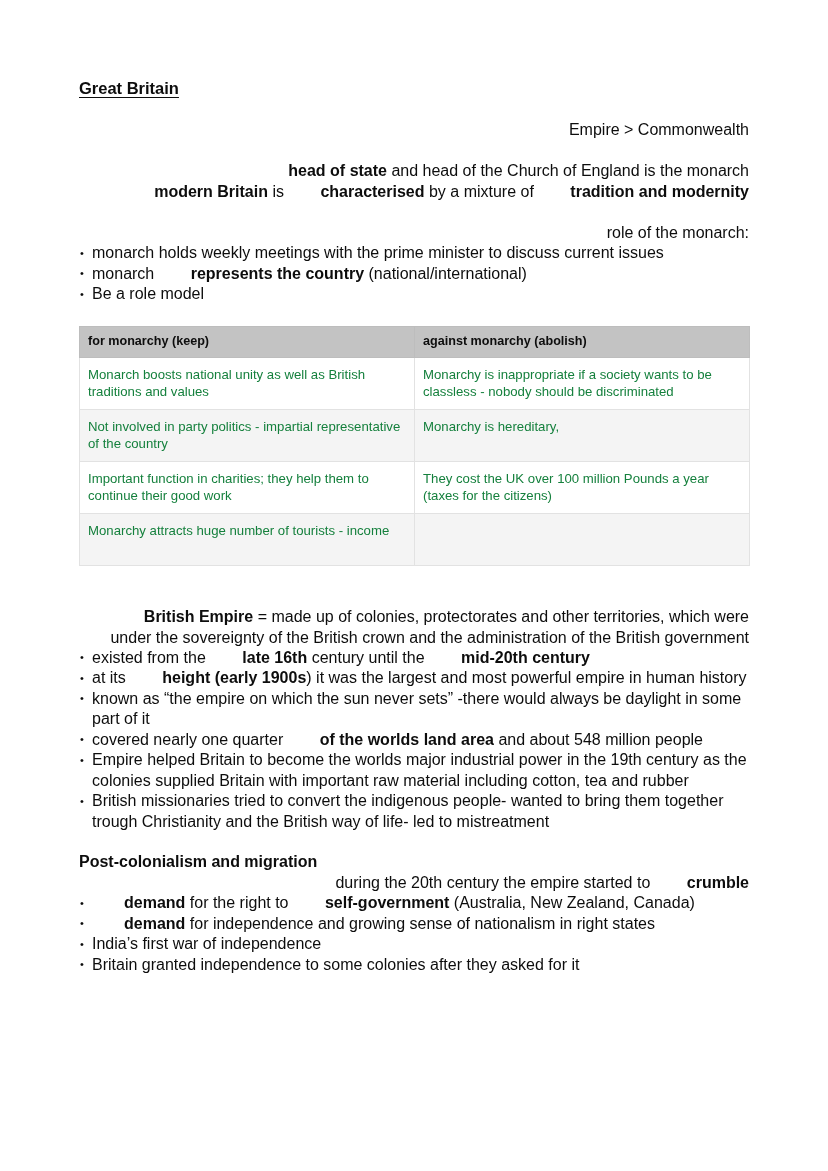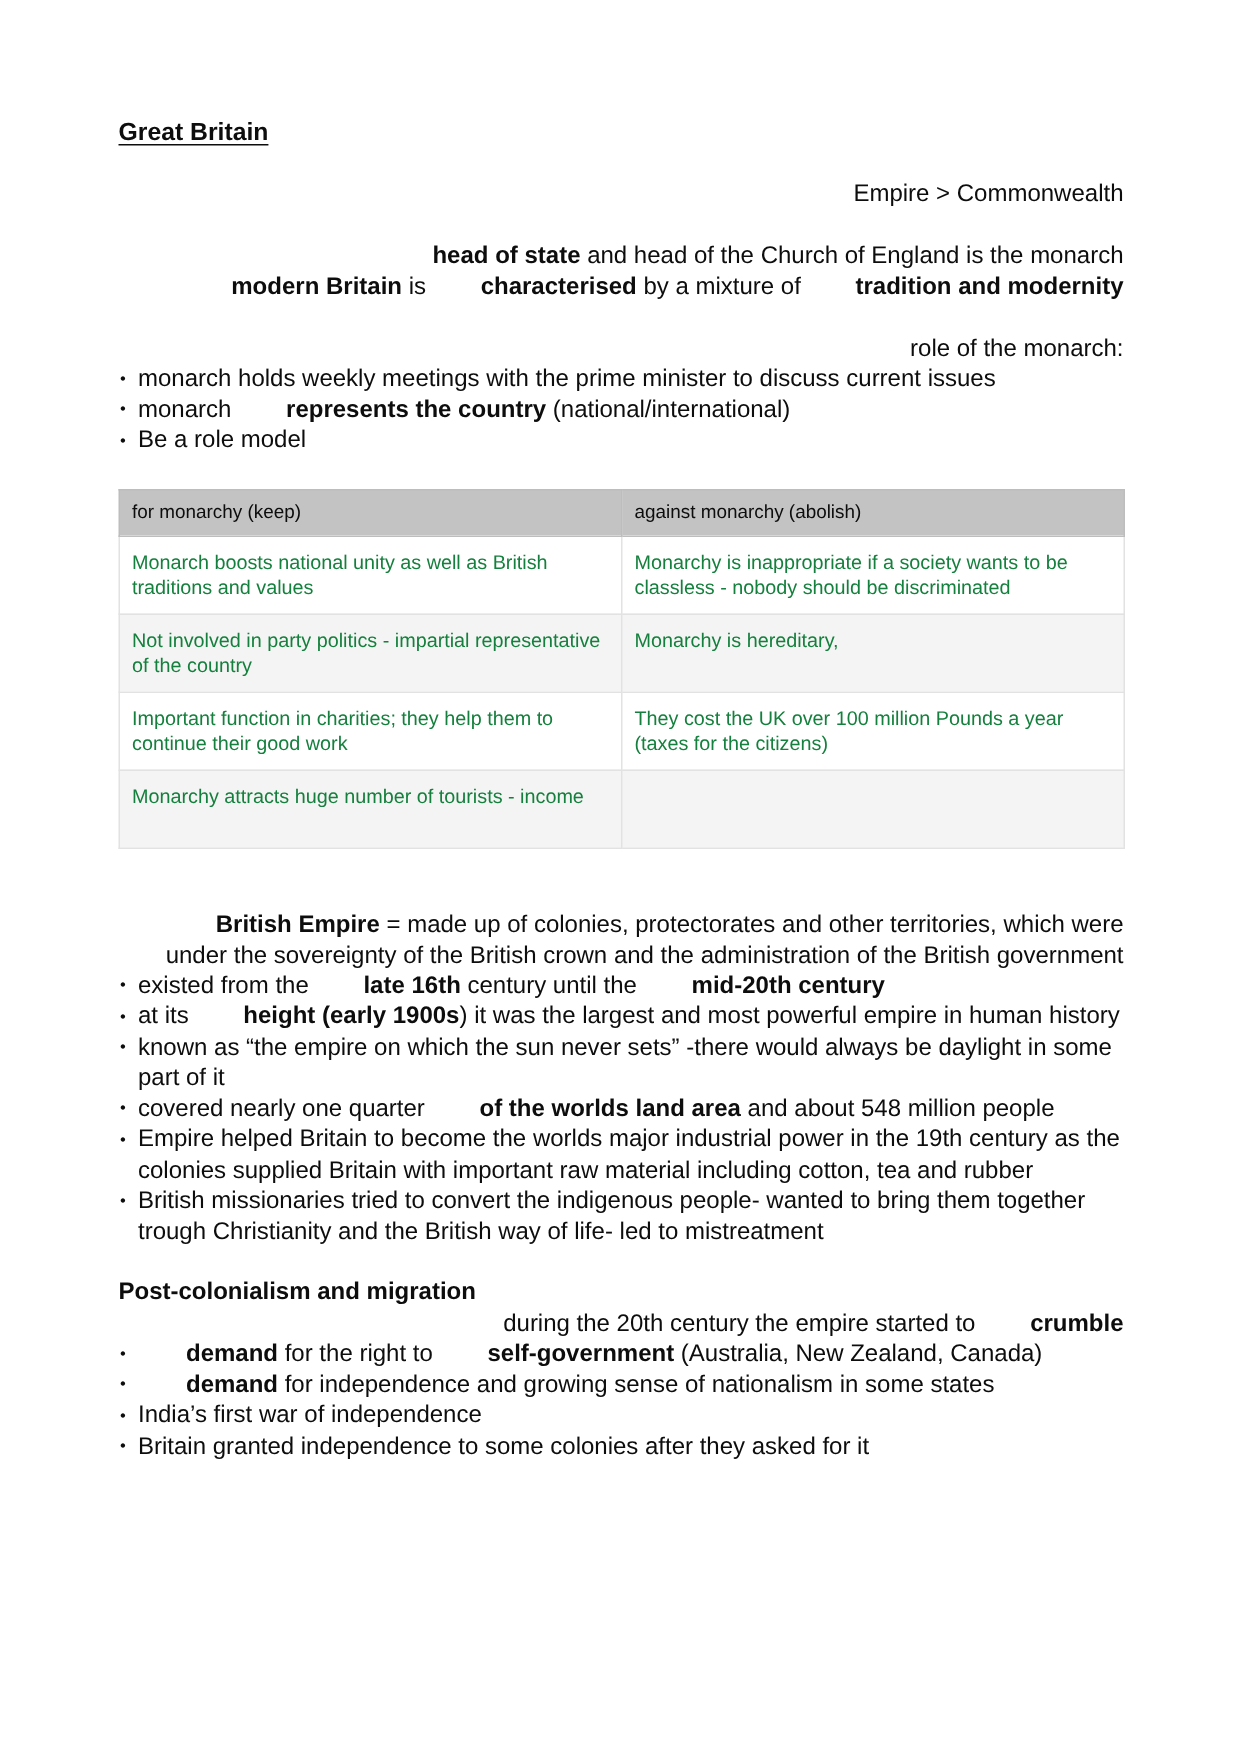--- a/index.html
+++ b/index.html
@@ -66,21 +66,21 @@
     border-collapse: collapse;
     width: 670px;
     table-layout: fixed;
     font-size: 13.2px;
     border: 1px solid #d2d2d2;
   }
   table.cmp col.c1 { width: 335px; }
   table.cmp col.c2 { width: 335px; }
   table.cmp th {
     background: #c3c3c3;
-    font-weight: normal;
+    font-weight: bold;
     text-align: left;
     padding: 7px 8px 8px 8px;
     font-size: 12.6px;
     border: 1px solid #bdbdbd;
     height: 15px;
     vertical-align: middle;
     color: #0d0d0d;
   }
   table.cmp td {
     padding: 8px 9px 9px 8px;
@@ -171,18 +171,18 @@
       <li><span>Empire helped Britain to become the worlds major industrial power in the 19th century as the colonies supplied Britain with important raw material including cotton, tea and rubber</span></li>
       <li><span>British missionaries tried to convert the indigenous people- wanted to bring them together trough Christianity and the British way of life- led to mistreatment</span></li>
     </ul>
 
   <div class="gap-md"></div>
 
   <p class="sec-head">Post-colonialism and migration</p>
   <p class="para"><span>during the 20th century the empire started to </span><b>crumble</b></p>
   <ul class="bullets">
       <li><b>demand</b><span> for the right to </span><b>self-government</b><span> (Australia, New Zealand, Canada)</span></li>
-      <li><b>demand</b><span> for independence and growing sense of nationalism in some states</span></li>
+      <li><b>demand</b><span> for independence and growing sense of nationalism in right states</span></li>
       <li><span>India’s first war of independence</span></li>
       <li><span>Britain granted independence to some colonies after they asked for it</span></li>
     </ul>
 
 </div>
 
 </body></html>

